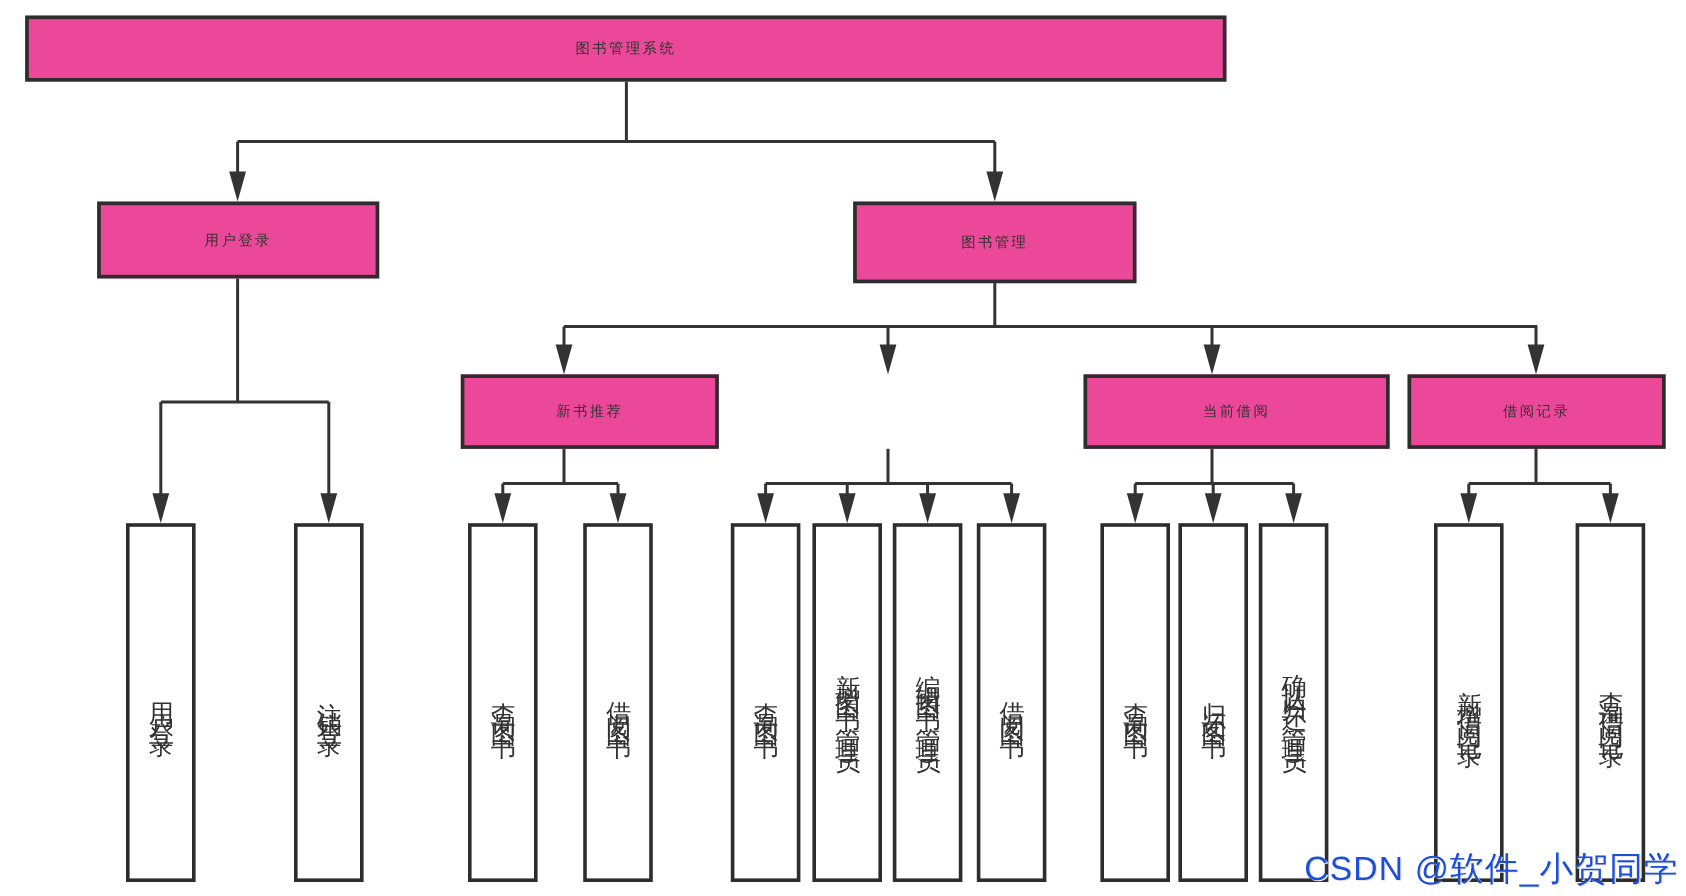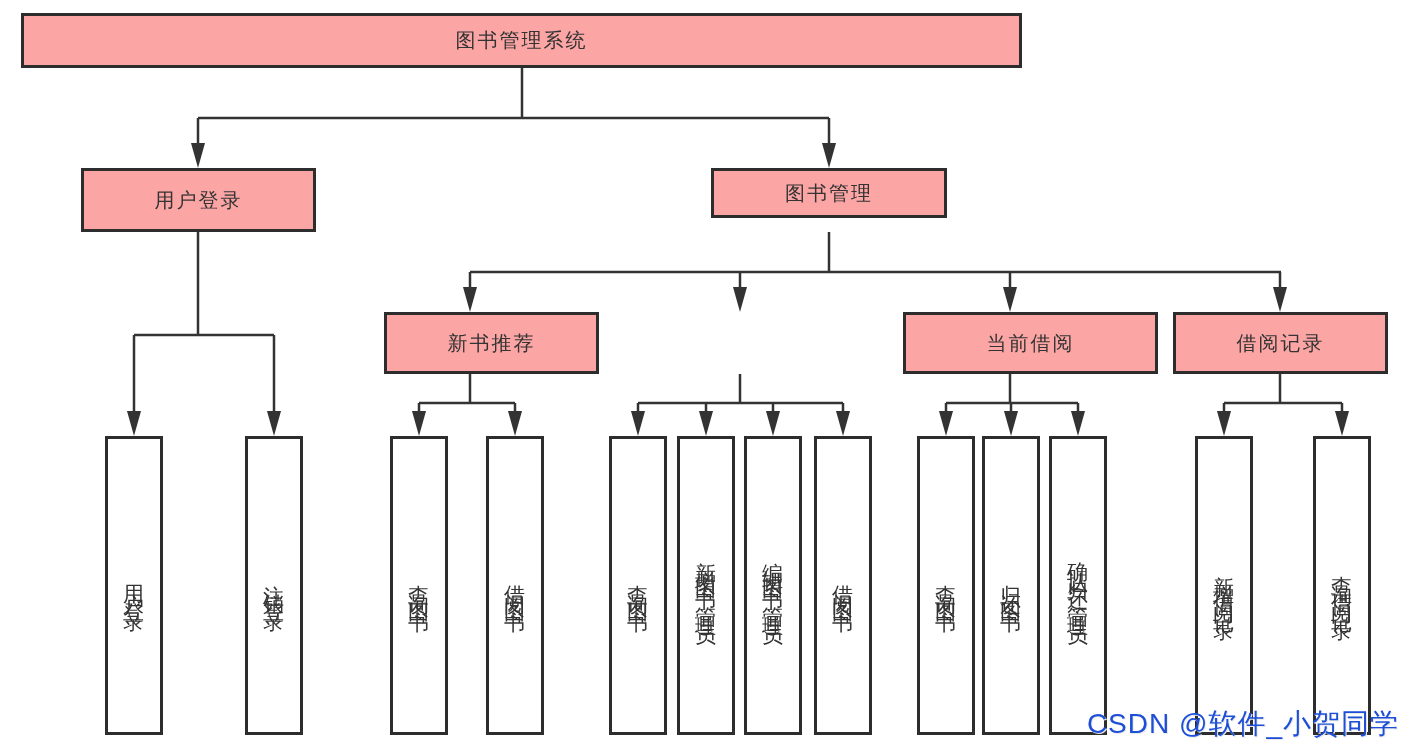--- a/index.html
+++ b/index.html
@@ -3,23 +3,23 @@
 <meta charset="utf-8">
 <style>
   html,body{margin:0;padding:0;background:#ffffff;}
   body{
     width:1405px;height:747px;position:relative;overflow:hidden;
     font-family:"Liberation Sans",sans-serif;color:#333333;
   }
   .stage{position:absolute;inset:0;}
   svg.connectors{position:absolute;left:0;top:0;width:1405px;height:747px;}
   .box{
-    position:absolute;box-sizing:border-box;background:#fca5a5;
+    position:absolute;box-sizing:border-box;background:#ec4899;
     border:3px solid #2d2d2d;display:flex;align-items:center;justify-content:center;
-    font-size:20px;letter-spacing:2px;color:#333333;white-space:nowrap;
+    font-size:12px;letter-spacing:2px;color:#333333;white-space:nowrap;
     z-index:2;
   }
   .vbox{
     position:absolute;box-sizing:border-box;background:#ffffff;
     border:3px solid #2d2d2d;display:flex;align-items:center;justify-content:center;
     z-index:2;
   }
   .vbox .vtext{
     writing-mode:vertical-rl;text-orientation:mixed;
     font-size:21px;letter-spacing:9px;color:#333333;line-height:1;
@@ -90,21 +90,21 @@
       <polygon points="1335,411 1349,411 1342,436" fill="#333333"></polygon>
     </svg>
 
   <div class="box" style="left:21px;top:13px;width:1001px;height:55px;">
     <span>图书管理系统</span>
   </div>
 
   <div class="box" style="left:81px;top:168px;width:235px;height:64px;">
     <span>用户登录</span>
   </div>
-  <div class="box" style="left:711px;top:168px;width:236px;height:50px;">
+  <div class="box" style="left:711px;top:168px;width:236px;height:68px;">
     <span>图书管理</span>
   </div>
 
   <div class="box" style="left:363px;top:312px;width:215px;height:62px;margin-left:21px;">
     <span>新书推荐</span>
   </div>
   <div class="box" style="left:903px;top:312px;width:255px;height:62px;">
     <span>当前借阅</span>
   </div>
   <div class="box" style="left:1173px;top:312px;width:215px;height:62px;">

